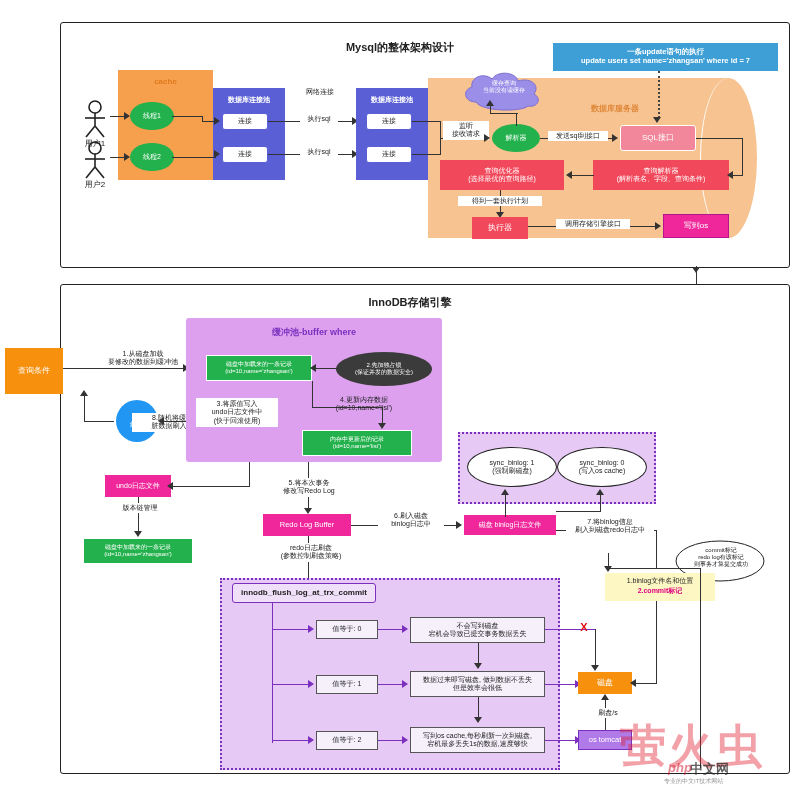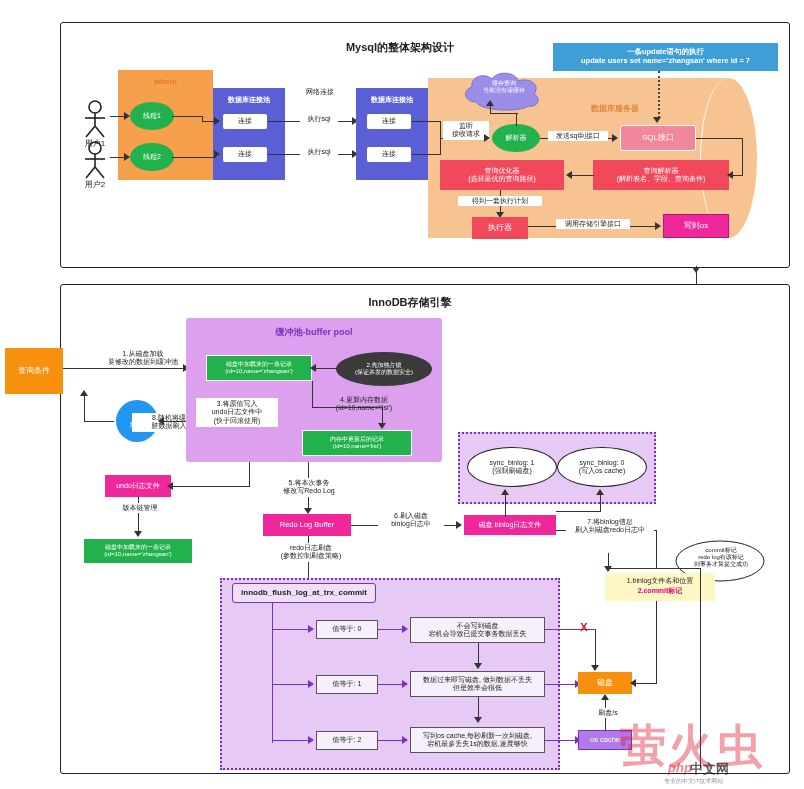--- a/index.html
+++ b/index.html
@@ -51,21 +51,21 @@
     <circle cx="15" cy="7" r="6" fill="none" stroke="#222" stroke-width="1.6"></circle>
     <line x1="15" y1="13" x2="15" y2="26" stroke="#222" stroke-width="1.6"></line>
     <line x1="5" y1="18" x2="25" y2="18" stroke="#222" stroke-width="1.6"></line>
     <line x1="15" y1="26" x2="6" y2="37" stroke="#222" stroke-width="1.6"></line>
     <line x1="15" y1="26" x2="24" y2="37" stroke="#222" stroke-width="1.6"></line>
   </svg>
 </div>
 <div class="lbl" style="left:75px;top:180px;width:40px;font-size:8px;">用户2</div>
 
 <div class="node" style="left:118px;top:70px;width:95px;height:110px;background:#f6a04d;"></div>
-<div class="lbl" style="left:128px;top:77px;width:75px;color:#e07a1f;font-weight:bold;font-size:8px;">where</div>
+<div class="lbl" style="left:128px;top:77px;width:75px;color:#e07a1f;font-weight:bold;font-size:8px;">cache</div>
 
 <div class="node ellipse" style="left:130px;top:102px;width:44px;height:28px;background:#22b14c;color:#fff;font-size:7px;">线程1</div>
 <div class="node ellipse" style="left:130px;top:143px;width:44px;height:28px;background:#22b14c;color:#fff;font-size:7px;">线程2</div>
 
 <div class="ln h" style="left:110px;top:116px;width:16px;"></div>
 <div class="arrow ar-r" style="left:124px;top:112px;"></div>
 <div class="ln h" style="left:110px;top:157px;width:16px;"></div>
 <div class="arrow ar-r" style="left:124px;top:153px;"></div>
 
 <div class="node" style="left:213px;top:88px;width:72px;height:92px;background:#5b5fd6;"></div>
@@ -170,21 +170,21 @@
 <div class="ln h" style="left:84px;top:421px;width:30px;"></div>
 <div class="lbl onwhite" style="left:132px;top:413px;width:84px;">8.随机将缓冲池
 脏数据刷入磁盘</div>
 <div class="ln v" style="left:84px;top:396px;height:26px;"></div>
 <div class="arrow ar-u" style="left:80px;top:390px;"></div>
 <div class="ln h" style="left:162px;top:421px;width:54px;"></div>
 <div class="ln v" style="left:216px;top:400px;height:22px;"></div>
 <div class="arrow ar-l" style="left:158px;top:417px;"></div>
 
 <div class="node" style="left:186px;top:318px;width:256px;height:144px;background:#dda0ee;border-radius:3px;"></div>
-<div class="lbl" style="left:226px;top:327px;width:176px;font-size:9px;font-weight:bold;color:#7b2fbe;">缓冲池-buffer pool</div>
+<div class="lbl" style="left:226px;top:327px;width:176px;font-size:9px;font-weight:bold;color:#7b2fbe;">缓冲池-buffer where</div>
 
 <div class="node" style="left:206px;top:355px;width:106px;height:26px;background:#22b14c;border:1px solid #fff;color:#fff;font-size:6px;white-space:pre-line;">磁盘中加载来的一条记录
 (id=10,name='zhangsan')</div>
 
 <div class="node ellipse" style="left:336px;top:352px;width:96px;height:34px;background:#3b3b3b;color:#fff;font-size:6px;white-space:pre-line;">2.先加独占锁
 (保证并发的数据安全)</div>
 <div class="ln h" style="left:316px;top:368px;width:22px;"></div>
 <div class="arrow ar-l" style="left:310px;top:364px;"></div>
 
 <div class="ln v" style="left:312px;top:381px;height:26px;"></div>
@@ -303,21 +303,21 @@
 <div class="ln h" style="left:545px;top:684px;width:32px;background:#7b2fbe;"></div>
 <div class="arrow ar-r p" style="left:575px;top:680px;"></div>
 <div class="node" style="left:578px;top:672px;width:54px;height:22px;background:#f6900d;color:#fff;font-size:8px;">磁盘</div>
 
 <div class="ln v" style="left:656px;top:601px;height:82px;"></div>
 <div class="ln h" style="left:634px;top:683px;width:23px;"></div>
 <div class="arrow ar-l" style="left:630px;top:679px;"></div>
 
 <div class="ln h" style="left:545px;top:740px;width:32px;background:#7b2fbe;"></div>
 <div class="arrow ar-r p" style="left:575px;top:736px;"></div>
-<div class="node" style="left:578px;top:730px;width:54px;height:20px;background:#b07ae8;border:1px solid #7b2fbe;color:#fff;font-size:7.5px;">os cache</div>
+<div class="node" style="left:578px;top:730px;width:54px;height:20px;background:#b07ae8;border:1px solid #7b2fbe;color:#fff;font-size:7.5px;">os tomcat</div>
 
 <div class="ln v" style="left:605px;top:700px;height:30px;"></div>
 <div class="lbl onwhite" style="left:585px;top:708px;width:42px;">刷盘/s</div>
 <div class="arrow ar-u" style="left:601px;top:694px;"></div>
 
 <div class="ln v" style="left:700px;top:568px;height:200px;"></div>
 <div class="ln h" style="left:656px;top:568px;width:45px;"></div>
 
 <div class="watermark" style="left:620px;top:738px;font-size:46px;color:rgba(224,30,50,0.42);font-weight:bold;letter-spacing:2px;transform:translateY(-22px);">萤火虫</div>
 <div class="watermark" style="left:690px;top:760px;font-size:13px;color:rgba(40,40,40,0.75);font-weight:bold;">中文网</div>

